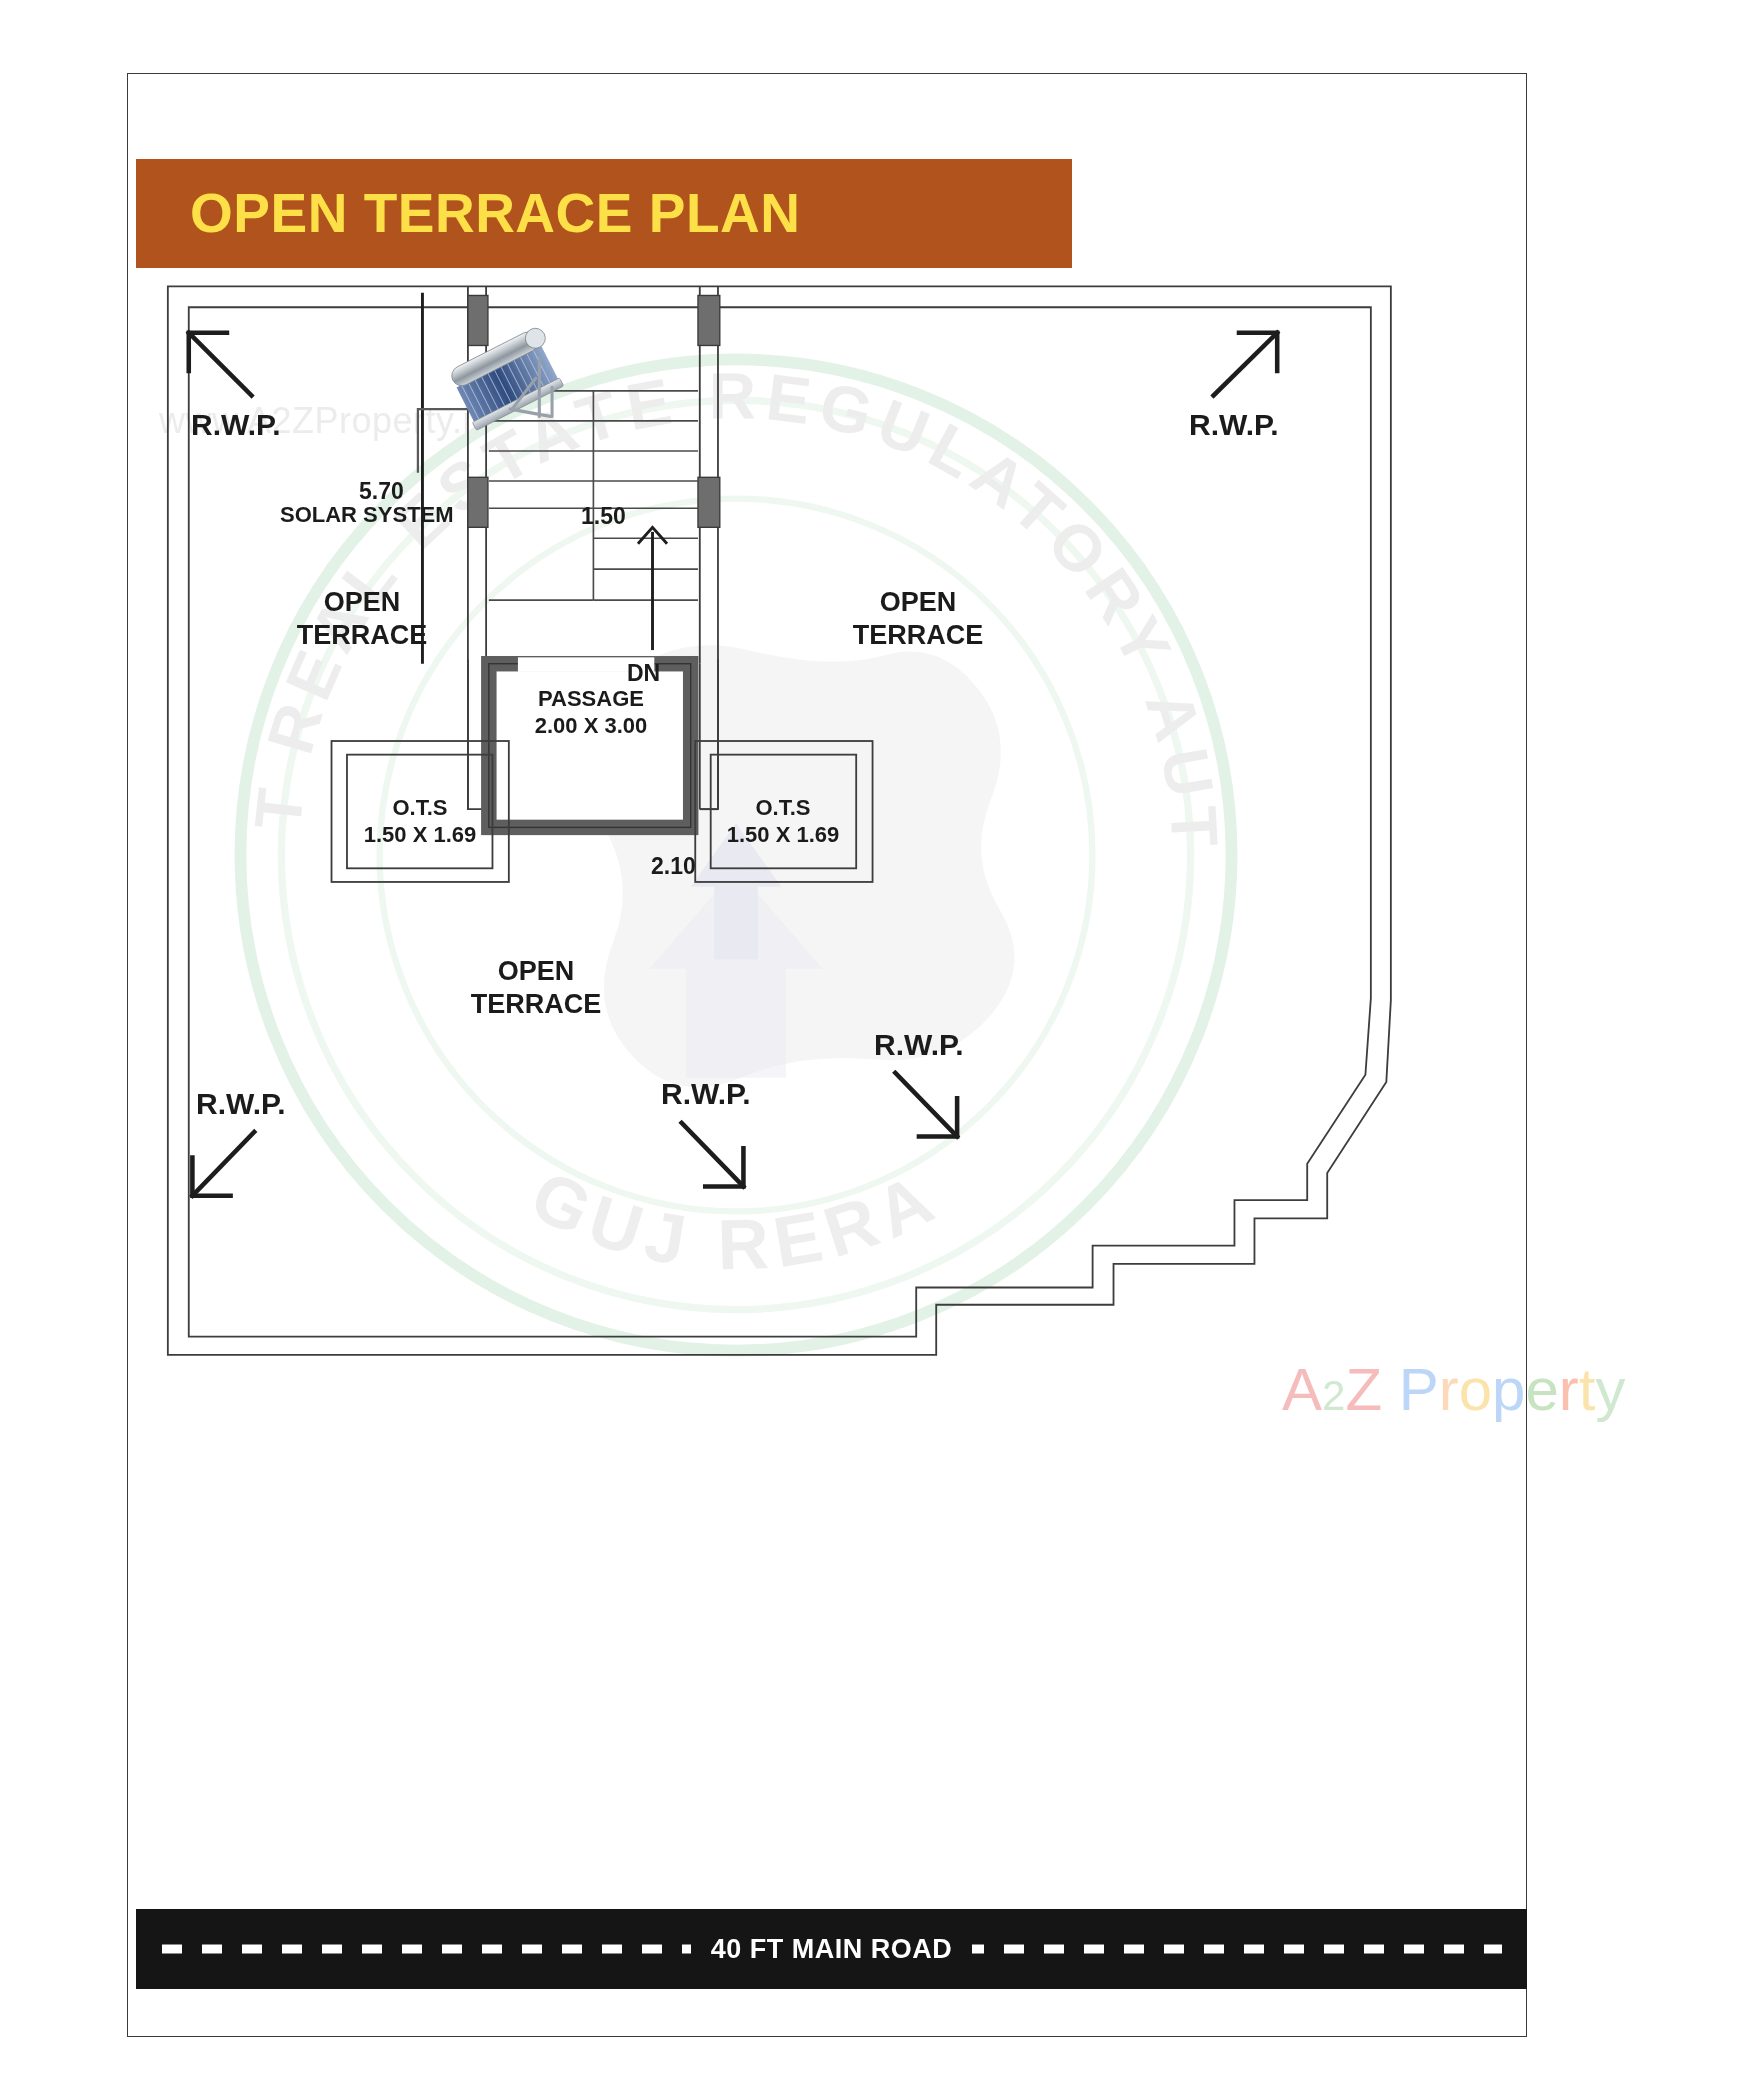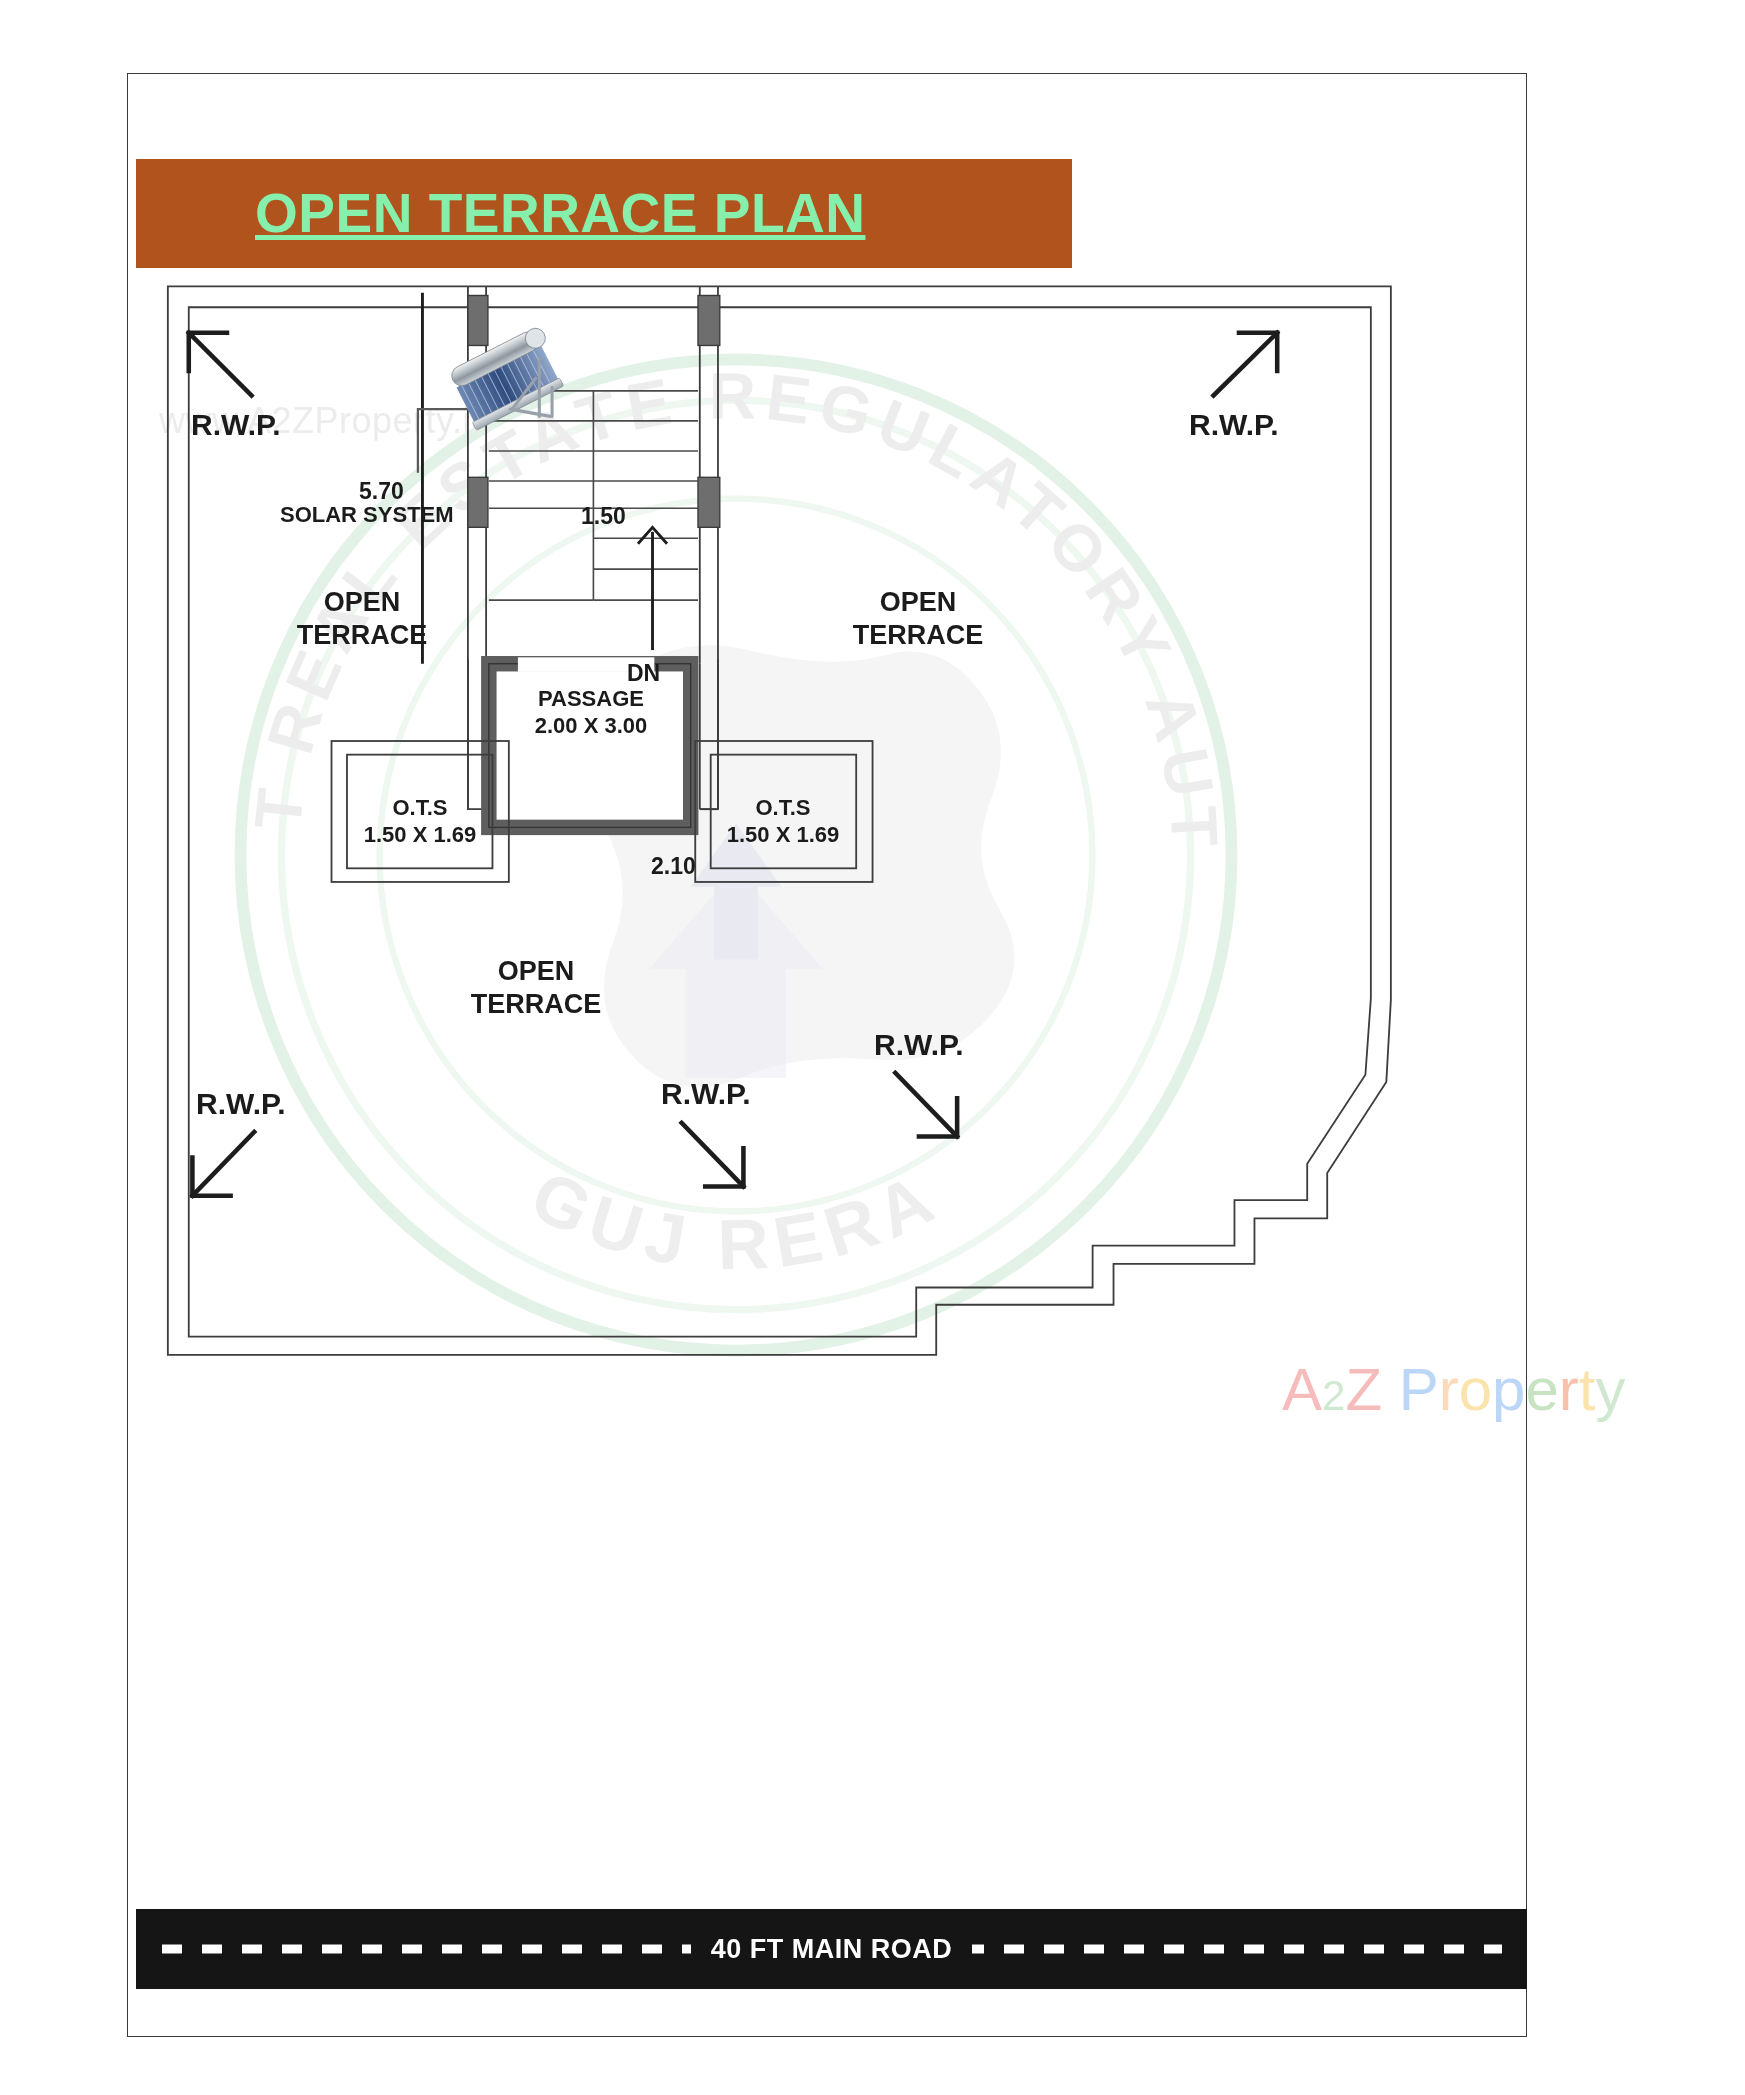--- a/index.html
+++ b/index.html
@@ -6,22 +6,22 @@
   body{width:1746px;height:2096px;position:relative;overflow:hidden;
        font-family:"Liberation Sans","DejaVu Sans",sans-serif;}
 
   
   #sheet{position:absolute;left:127px;top:73px;width:1400px;height:1964px;
          background:#fff;border:1.4px solid #3a3a3a;box-sizing:border-box;}
 
   
   #title-banner{position:absolute;left:136px;top:159px;width:936px;height:109px;
       background:#b0531c;display:flex;align-items:center;}
-  #title-text{color:#86efac;font-size:55px;font-weight:bold;letter-spacing:0.5px;
-      margin-left:119px;line-height:1;text-decoration:underline;}
+  #title-text{color:#fde047;font-size:55px;font-weight:bold;letter-spacing:0.5px;
+      margin-left:54px;line-height:1;}
 
   
   .wm{position:absolute;pointer-events:none;user-select:none;}
   #wm-seal{left:195px;top:314px;width:1082px;height:1082px;}
   #wm-url{left:159px;top:400px;font-size:36px;color:#ececec;font-weight:500;
           letter-spacing:0.5px;white-space:nowrap;}
   #wm-logo{left:1282px;top:1355px;font-size:60px;font-weight:normal;white-space:nowrap;}
   #wm-logo .a{color:#f6bcbc}
   #wm-logo .two{color:#cfe8cf;font-size:42px;}
   #wm-logo .z{color:#f6bcbc}

